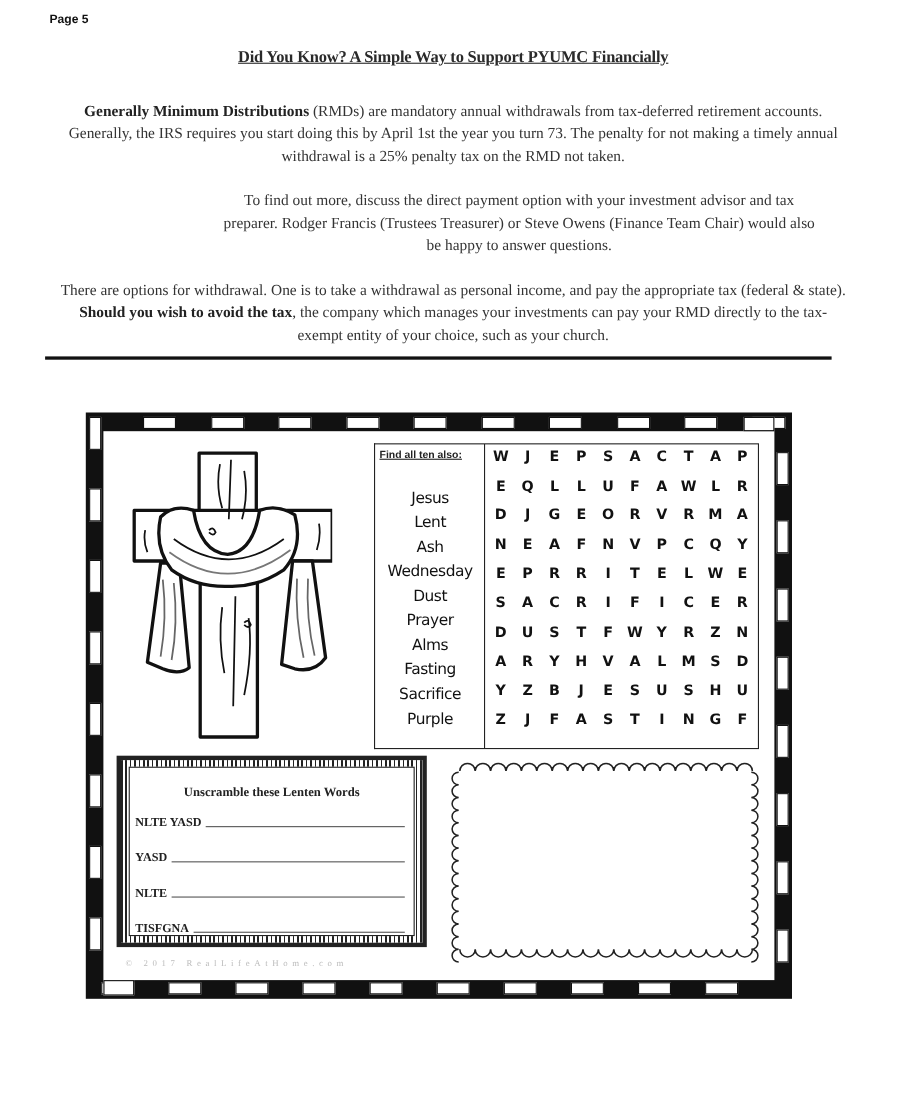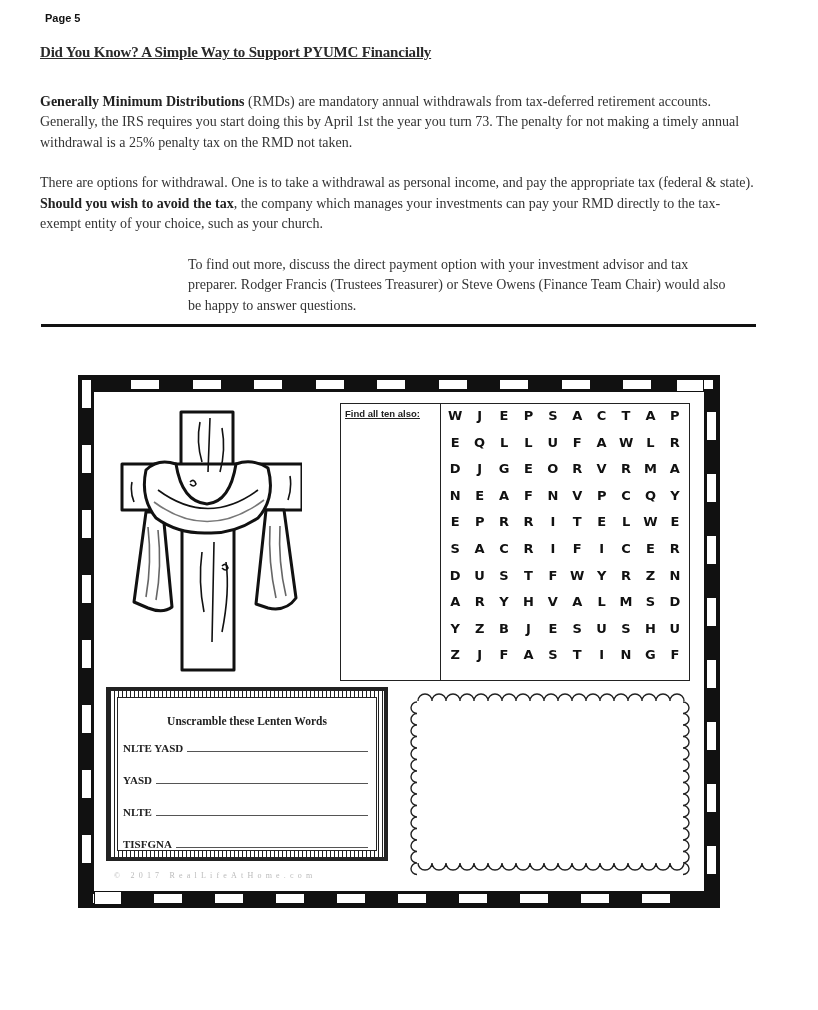--- a/index.html
+++ b/index.html
@@ -1,20 +1,20 @@
 <!DOCTYPE html>
 <html><head>
 <meta charset="utf-8">
 <style>
   html, body { margin: 0; padding: 0; background: #ffffff; }
   body { width: 818px; height: 1010px; position: relative; overflow: hidden; font-family: "Liberation Serif", serif; color: #2a2a2a; }
 
   .page-label { position: absolute; left: 45px; top: 12px; font-family: "Liberation Sans", sans-serif; font-weight: bold; font-size: 11px; color: #111; }
 
-  .article { position: absolute; left: 40px; top: 44px; width: 716px; }
+  .article { position: absolute; left: 54px; top: 44px; width: 716px; text-align: center; }
   .article-title { font-family: "Liberation Serif", serif; font-weight: bold; font-size: 15px; text-decoration: underline; color: #2a2a2a; margin: 0 0 10px 0; letter-spacing: -0.2px; }
   .para { font-size: 14px; line-height: 20.5px; margin: 0; color: #333; }
   .para b { color: #222; }
   .para + .para { margin-top: 20px; }
   .para.indent { width: 540px; margin-left: 148px; }
   .rule { position: absolute; left: 41px; top: 324px; width: 715px; height: 3px; background: #111; }
 
   
   .sheet { position: absolute; left: 78px; top: 375px; width: 642px; height: 533px; background: #111; }
   .sheet .inner { position: absolute; left: 16px; top: 17px; right: 16px; bottom: 17px; background: #fff; }
@@ -48,24 +48,24 @@
 <body>
 
 <div class="page-label">Page 5</div>
 
 <div class="article">
   <div class="article-title">Did You Know? A Simple Way to Support PYUMC Financially</div>
   <p class="para">
     <br>
     <b>Generally Minimum Distributions</b><span> (RMDs) are mandatory annual withdrawals from tax-deferred retirement accounts.  Generally, the IRS requires you start doing this by April 1st the year you turn 73.  The penalty for not making a timely annual withdrawal is a 25% penalty tax on the RMD not taken.</span>
   </p>
+  <p class="para indent">To find out more, discuss the direct payment option with your investment advisor and tax preparer.  Rodger Francis (Trustees Treasurer) or Steve Owens (Finance Team Chair) would also be happy to answer questions.</p>
   <p class="para">
     <span>There are options for withdrawal.  One is to take a withdrawal as personal income, and pay the appropriate tax (federal &amp; state).  </span><b>Should you wish to avoid the tax</b><span>, the company which manages your investments can pay your RMD directly to the tax-exempt entity of your choice, such as your church.</span>
   </p>
-  <p class="para indent">To find out more, discuss the direct payment option with your investment advisor and tax preparer.  Rodger Francis (Trustees Treasurer) or Steve Owens (Finance Team Chair) would also be happy to answer questions.</p>
 </div>
 <div class="rule"></div>
 
 <div class="sheet" id="sheet">
   <div class="inner"></div>
 <div class="seg" style="left: 52px; top: 4px; width: 30px; height: 11px;"></div>
     <div class="seg" style="left: 113.5px; top: 4px; width: 30px; height: 11px;"></div>
     <div class="seg" style="left: 175px; top: 4px; width: 30px; height: 11px;"></div>
     <div class="seg" style="left: 236.5px; top: 4px; width: 30px; height: 11px;"></div>
     <div class="seg" style="left: 298px; top: 4px; width: 30px; height: 11px;"></div>
@@ -121,20 +121,32 @@
     <path d="M14 80 Q12 90 16 100 M172 74 Q174 86 170 98"></path>
     <path d="M30 125 Q34 160 28 195 M40 128 Q44 165 38 198" stroke="#666"></path>
     <path d="M152 124 Q150 160 158 196 M162 124 Q160 160 168 194" stroke="#666"></path>
     <path d="M72 80 q4 -4 6 2 q-2 4 -6 0"></path>
     <path d="M104 164 q4 -4 6 2 q-2 4 -6 0"></path>
   </g>
 </svg>
 
 <div class="wordbox">
   <div class="wordbox-title">Find all ten also:</div>
+  <div class="wordlist" id="wordlist">
+      <div>Jesus</div>
+      <div>Lent</div>
+      <div>Ash</div>
+      <div>Wednesday</div>
+      <div>Dust</div>
+      <div>Prayer</div>
+      <div>Alms</div>
+      <div>Fasting</div>
+      <div>Sacrifice</div>
+      <div>Purple</div>
+    </div>
 </div>
 
 <div class="grid" id="grid">
     <div class="grid-row" style="top: 4px;">
       <span class="grid-cell" style="left: 2px;">W</span>
       <span class="grid-cell" style="left: 26.4px;">J</span>
       <span class="grid-cell" style="left: 50.8px;">E</span>
       <span class="grid-cell" style="left: 75.2px;">P</span>
       <span class="grid-cell" style="left: 99.6px;">S</span>
       <span class="grid-cell" style="left: 124px;">A</span>

